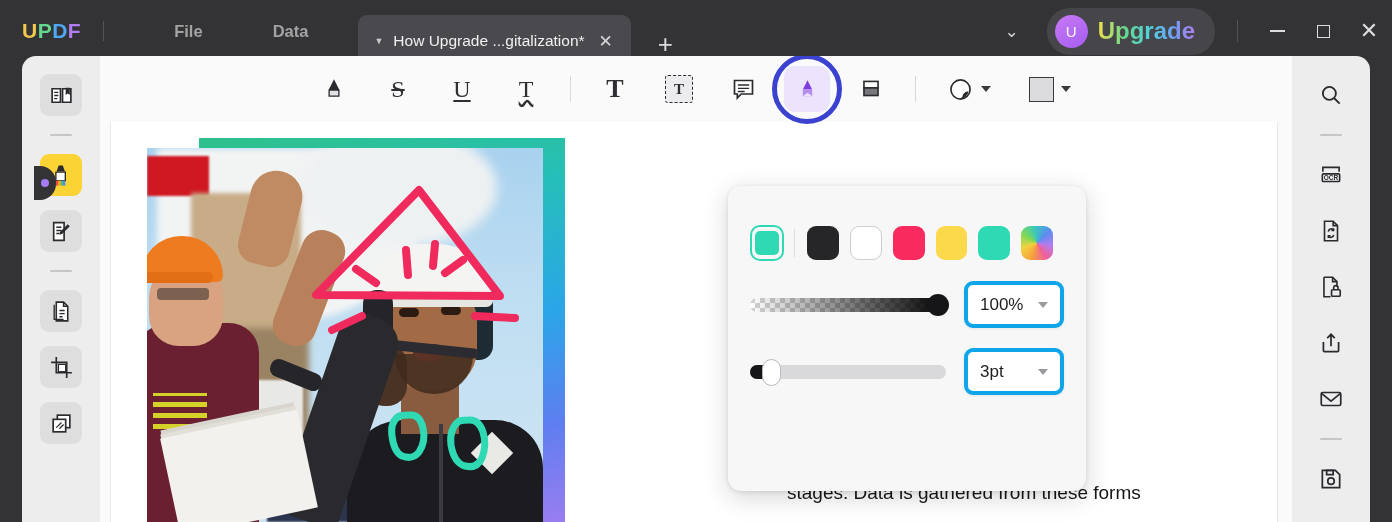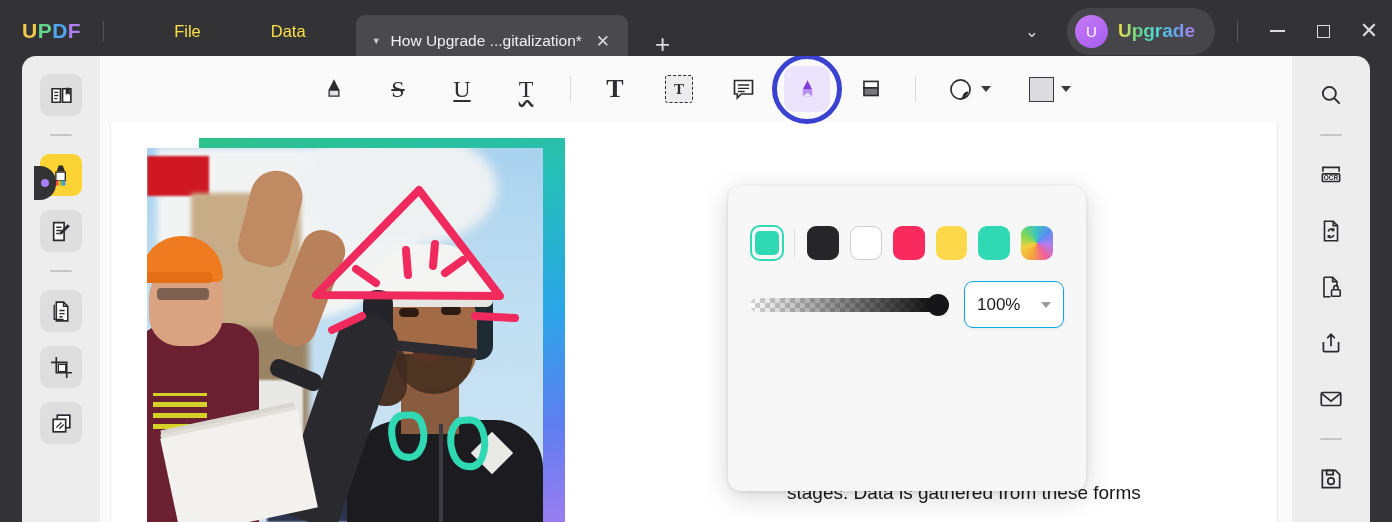--- a/index.html
+++ b/index.html
@@ -14,21 +14,21 @@
   #titlebar{
     position:absolute; left:0; top:0; width:1392px; height:62px;
     background:#333235; display:flex; align-items:center;
   }
   #logo{ margin-left:22px; font-size:21px; font-weight:bold; letter-spacing:.5px; display:flex; }
   #logo span{ display:inline-block; }
   .lg-u{ color:#f2c94c; } .lg-p{ color:#63d88f; }
   .lg-d{ color:#4fa8f5; } .lg-f{ color:#b07ef0; }
   .tb-sep{ width:1px; height:20px; background:#55545a; margin:0 22px; }
   .menu-item{
-    color:#fde047; font-size:16.5px; padding:6px 18px; border-radius:5px; cursor:default;
+    color:#a3a3a3; font-size:16.5px; padding:6px 18px; border-radius:5px; cursor:default;font-weight:bold;
   }
   #menu-file{ margin-left:30px; }
   #menu-help{ margin-left:34px; }
 
   #tabstrip{ display:flex; align-items:flex-end; height:62px; margin-left:32px; }
   #doc-tab{
     height:52px; background:#4a494e; border-radius:9px 9px 0 0;
     display:flex; align-items:center; padding:0 14px 0 16px; gap:10px;
     position:relative; top:5px;
   }
@@ -45,21 +45,21 @@
   #upgrade-btn{
     display:flex; align-items:center; gap:10px; background:#46454a;
     border-radius:23px; padding:7px 20px 7px 8px; margin-left:14px;
   }
   #upgrade-avatar{
     width:33px; height:33px; border-radius:50%;
     background:linear-gradient(145deg,#c77af5,#a45cf0);
     color:#fff; font-size:15px; display:flex; align-items:center; justify-content:center;
   }
   #upgrade-label{
-    font-size:19px; font-weight:bold;
+    font-size:24px; font-weight:bold;
     background:linear-gradient(90deg,#f2e04c 0%,#63d88f 28%,#4fd2e0 55%,#6f9cf2 78%,#b07ef0 100%);
     -webkit-background-clip:text; background-clip:text; color:transparent;
   }
   .win-sep{ width:1px; height:22px; background:#55545a; margin:0 16px 0 22px; }
   .win-btn{
     width:46px; height:44px; display:flex; align-items:center; justify-content:center;
     color:#dcdcde;
   }
   #win-min i{ display:block; width:15px; height:1.6px; background:#dcdcde; }
   #win-max i{ display:block; width:13px; height:13px; border:1.6px solid #dcdcde; }
@@ -223,21 +223,21 @@
   }
   #op-knob{ position:absolute; right:-3px; top:-4px; width:22px; height:22px;
     border-radius:50%; background:#161619; }
   #th-track{ background:#d9d9dc; }
   #th-fill{ position:absolute; left:0; top:0; width:20px; height:14px;
     background:#161619; border-radius:7px 0 0 7px; }
   #th-knob{ position:absolute; left:12px; top:-6px; width:19px; height:27px;
     border-radius:10px; background:#fff; border:1.3px solid #b9b9bd; }
   .numbox{
     margin-left:auto; width:100px; height:47px; background:#fff; border-radius:9px;
-    border:1px solid #0ea5e9; box-shadow:0 1px 3px rgba(0,0,0,.07);
+    border:4px solid #0ea5e9; box-shadow:0 1px 3px rgba(0,0,0,.07);
     display:flex; align-items:center; padding:0 12px;
   }
   .numbox span{ font-size:17px; color:#1d1d20; }
   .numbox .caret{ margin-left:auto; border-top-color:#9a9a9e; }
 </style>
 </head>
 <body>
 
 <div id="titlebar">
   <div id="logo">
@@ -555,16 +555,26 @@
       <div class="row">
         <div class="slider" id="op-track">
           <div id="op-knob"></div>
         </div>
         <div class="numbox">
           <span>100%</span>
           <span class="caret"></span>
         </div>
       </div>
 
+      <div class="row">
+        <div class="slider" id="th-track">
+          <div id="th-fill"></div>
+          <div id="th-knob"></div>
+        </div>
+        <div class="numbox">
+          <span>3pt</span>
+          <span class="caret"></span>
+        </div>
+      </div>
     </div>
 
   </div>
 </div>
 
 </body></html>

